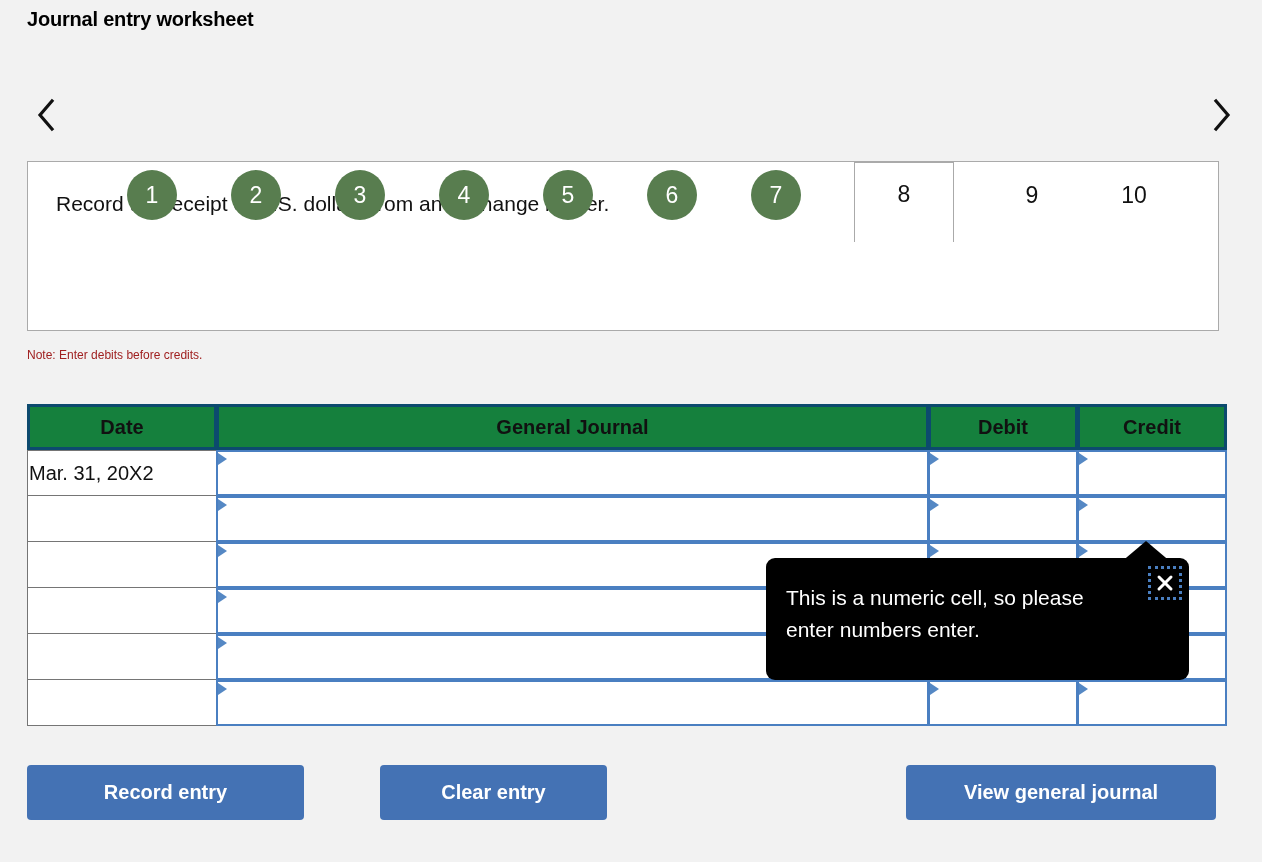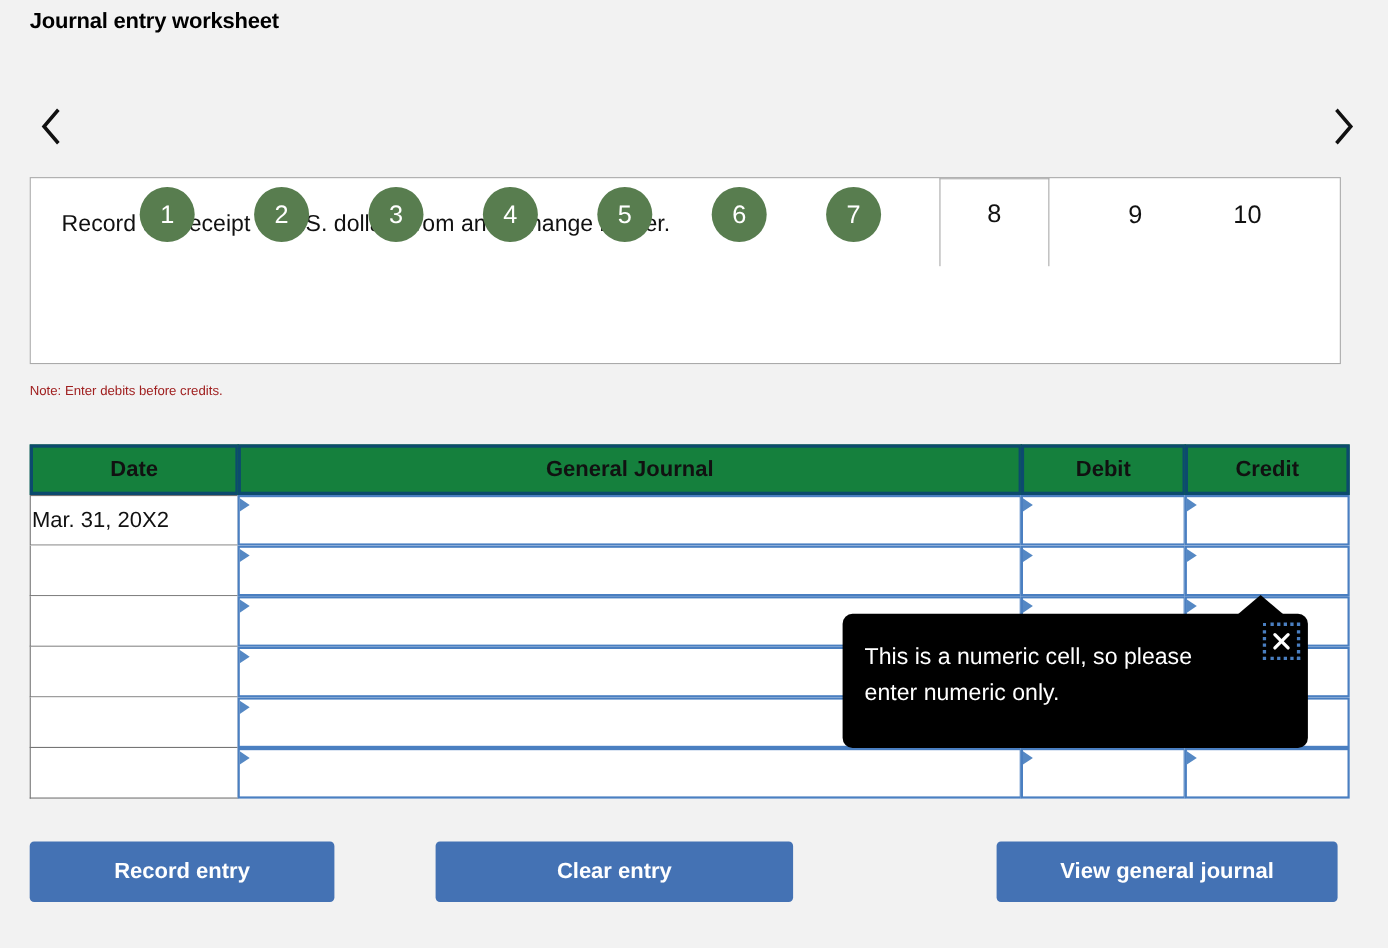--- a/index.html
+++ b/index.html
@@ -219,21 +219,21 @@
     background: #4472B4;
     color: #ffffff;
     border: none;
     border-radius: 4px;
     font-family: "Liberation Sans", sans-serif;
     font-size: 20px;
     font-weight: bold;
     cursor: pointer;
   }
   .btn-record { left: 27px;  top: 765px; width: 277px; }
-  .btn-clear  { left: 396px; top: 765px; width: 325px; }
+  .btn-clear  { left: 380px; top: 765px; width: 227px; }
   .btn-view   { left: 906px; top: 765px; width: 310px; }
 </style>
 </head>
 <body>
 
 <div id="root">
 
   <div class="page-title">Journal entry worksheet</div>
 
   <div class="tabstrip">
@@ -323,21 +323,21 @@
     <div class="jrow r5">
       <div class="datecell"></div>
       <div class="inputcell i-gj"></div>
       <div class="inputcell i-debit"></div>
       <div class="inputcell i-credit"></div>
     </div>
   </div>
 
   <div class="tooltip-arrow"></div>
   <div class="tooltip">
-    <div class="tooltip-text">This is a numeric cell, so please enter numeric only.</div>
+    <div class="tooltip-text">This is a numeric cell, so please enter numbers enter.</div>
   </div>
   <div class="tooltip-close">
     <svg width="20" height="20" viewBox="0 0 20 20">
       <line x1="4" y1="4" x2="16" y2="16" stroke="#ffffff" stroke-width="3" stroke-linecap="round"></line>
       <line x1="16" y1="4" x2="4" y2="16" stroke="#ffffff" stroke-width="3" stroke-linecap="round"></line>
     </svg>
   </div>
 
   <button class="btn btn-record">Record entry</button>
   <button class="btn btn-clear">Clear entry</button>

